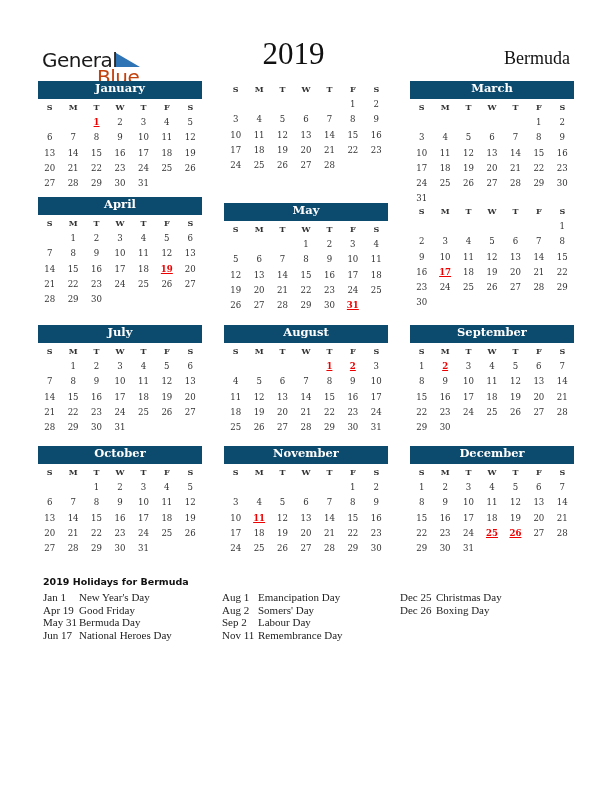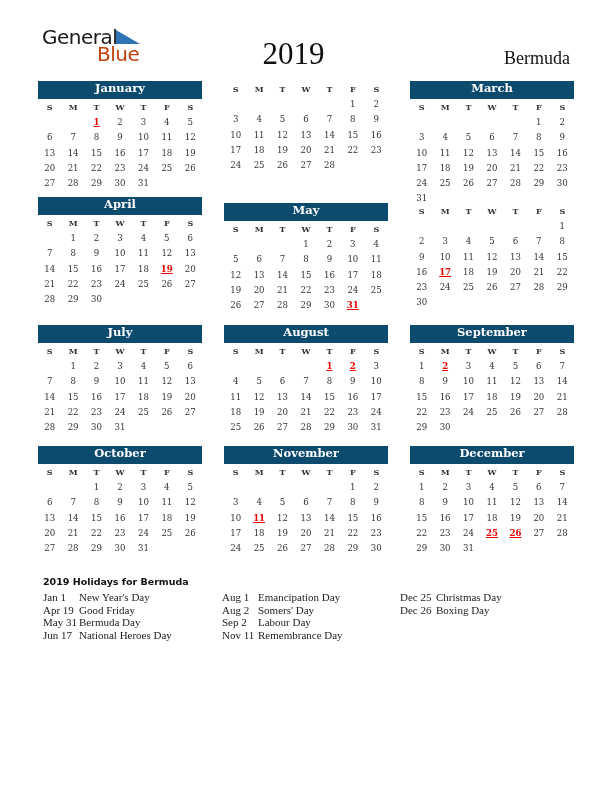--- a/index.html
+++ b/index.html
@@ -1,17 +1,17 @@
 <!DOCTYPE html>
 <html><head>
 <meta charset="utf-8">
 <style>
   html, body { margin:0; padding:0; background:#ffffff; }
   body { width:612px; height:792px; position:relative; overflow:hidden; font-family:"DejaVu Serif", serif; color:#333; }
-  .logo { position:absolute; left:42px; top:25px; width:100px; height:40px; }
+  .logo { position:absolute; left:42px; top:48px; width:100px; height:40px; }
   .logo .g { position:absolute; left:0; top:0; font-family:"DejaVu Sans", sans-serif; font-size:20px; color:#1a1a1a; letter-spacing:-0.5px; }
   .logo .b { position:absolute; left:55px; top:17px; font-family:"DejaVu Sans", sans-serif; font-size:20px; color:#c2410c; letter-spacing:-0.5px; }
   .logo .tri { position:absolute; left:74px; top:5px; width:0; height:0; border-left:24px solid #2f74b5; border-top:14px solid transparent; }
   .year { position:absolute; left:0; width:587px; top:36px; text-align:center; font-size:31px; color:#111; font-family:"Liberation Serif", serif; }
   .country { position:absolute; right:42px; top:48px; font-size:18px; color:#111; font-family:"Liberation Serif", serif; }
   .month { position:absolute; width:164px; }
   .mhead { background:#0c4a6e; color:#fff; text-align:center; font-weight:bold; font-size:11.5px; height:18px; line-height:15px; font-family:"DejaVu Serif", serif; }
   .grid { display:grid; grid-template-columns:repeat(7, 1fr); margin-top:1px; }
   .cell { height:15.2px; line-height:15.2px; text-align:center; font-size:8.6px; color:#333; font-family:"DejaVu Serif", serif; }
   .dow { font-size:8px; font-weight:bold; color:#333; }

